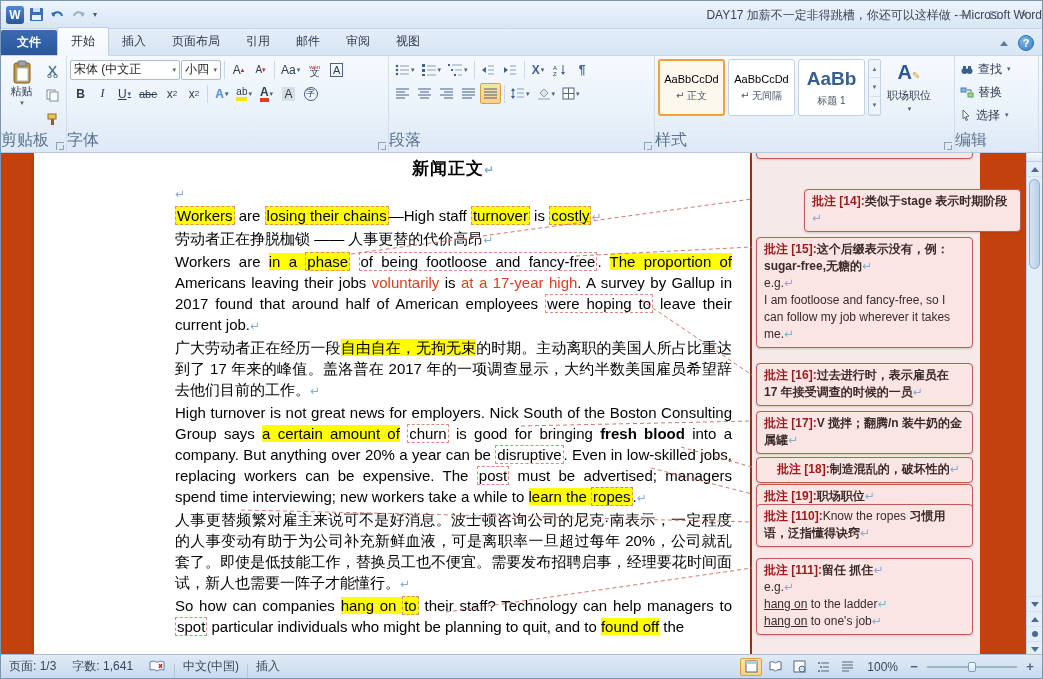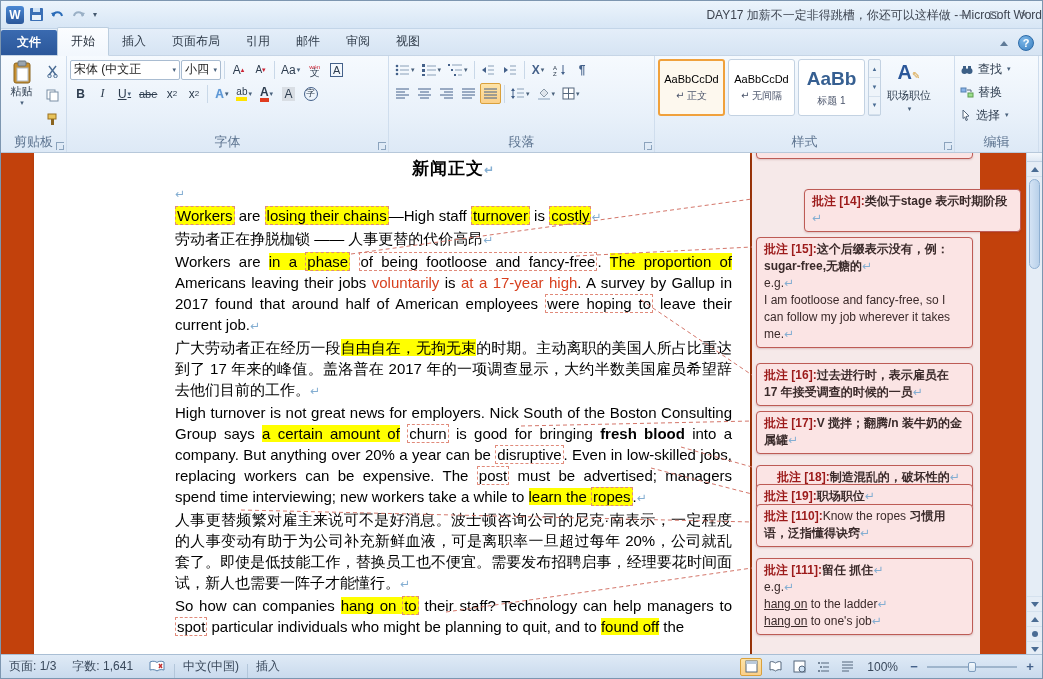--- a/index.html
+++ b/index.html
@@ -22,21 +22,21 @@
   .tab-file{background:linear-gradient(#3a6ab0,#2b579a);color:#fff;font-size:12px;padding:4px 16px;border-radius:2px 2px 0 0;font-weight:bold;margin-left:0}
   .tab{font-size:12px;color:#2f3b49;padding:5px 13px;cursor:default}
   .tab.active{background:linear-gradient(#fbfdff,#f2f7fd);border:1px solid #bccedf;border-bottom:1px solid #f2f7fd;border-radius:2px 2px 0 0;margin-bottom:-1px;color:#1f2835}
   .tabrow-right{position:absolute;right:8px;top:6px;display:flex;gap:10px;align-items:center}
   .caret-up{width:0;height:0;border-left:4px solid transparent;border-right:4px solid transparent;border-bottom:5px solid #5f7a97}
   .help-btn{width:16px;height:16px;border-radius:50%;background:radial-gradient(circle at 35% 30%,#7db8e8,#3a7fc1);color:#fff;font-size:11px;font-weight:bold;display:flex;align-items:center;justify-content:center;border:1px solid #2d6ba8}
 
   
   .ribbon{height:97px;background:linear-gradient(#f6fafe,#e9f1fa 60%,#dde9f6);display:flex;border-bottom:1px solid #b7c8da;position:relative}
   .group{position:relative;border-right:1px solid #cfdded;padding:3px 3px 15px;display:flex;flex-direction:column;gap:3px}
-  .group-label{position:absolute;left:0;right:0;bottom:1px;text-align:center;font-size:13px;color:#5d7490}
+  .group-label{position:absolute;left:0;right:0;bottom:1px;text-align:left;font-size:16px;color:#5d7490}
   .launcher{position:absolute;right:2px;bottom:2px;width:8px;height:8px;border-top:1px solid #8ba3bd;border-left:1px solid #8ba3bd}
   .launcher:after{content:"";position:absolute;right:0;bottom:0;width:4px;height:4px;border-right:1px solid #8ba3bd;border-bottom:1px solid #8ba3bd}
   .rrow{display:flex;align-items:center;gap:1px}
   .rb{height:21px;min-width:21px;display:inline-flex;align-items:center;justify-content:center;font-size:12px;color:#2d3c4e;padding:0 2px;border:1px solid transparent;border-radius:2px}
   .rb.active{background:linear-gradient(#fde3a7,#fbd089);border-color:#d9a03c}
   .dd{font-size:7px;margin-left:1px;color:#49617c}
   .vsep{width:1px;height:18px;background:#c9d8e8;margin:0 2px}
   .combo{height:20px;border:1px solid #a9bcd1;background:#fff;font-size:12px;display:flex;align-items:center;padding:0 3px;color:#222;border-radius:2px}
   .combo .cv{flex:1;overflow:hidden;white-space:nowrap}
   .w110{width:110px}.w40{width:40px}
@@ -491,21 +491,21 @@
         <div class="cline"><span class="cid">批注 [15]:</span><span class="b">这个后缀表示没有，例：</span><span class="b">sugar-free,</span><span class="b">无糖的</span><span class="pm">↵</span></div>
         <div class="cline"><span class="">e.g.</span><span class="pm">↵</span></div>
         <div class="cline"><span class="">I am footloose and fancy-free, so I can follow my job wherever it takes me.</span><span class="pm">↵</span></div>
       </div>
       <div class="comment" style="top: 210px;">
         <div class="cline"><span class="cid">批注 [16]:</span><span class="b">过去进行时，表示雇员在 17 年接受调查的时候的一员</span><span class="pm">↵</span></div>
       </div>
       <div class="comment" style="top: 258px;">
         <div class="cline"><span class="cid">批注 [17]:</span><span class="b">V 搅拌；翻腾/n 装牛奶的金属罐</span><span class="pm">↵</span></div>
       </div>
-      <div class="comment" style="top: 312px; padding-left: 20px;">
+      <div class="comment" style="top: 304px; padding-left: 20px;">
         <div class="cline"><span class="cid">批注 [18]:</span><span class="b">制造混乱的，破坏性的</span><span class="pm">↵</span></div>
       </div>
       <div class="comment" style="top: 331px;">
         <div class="cline"><span class="cid">批注 [19]:</span><span class="b">职场职位</span><span class="pm">↵</span></div>
       </div>
       <div class="comment" style="top: 351px;">
         <div class="cline"><span class="cid">批注 [110]:</span><span class="">Know the ropes </span><span class="b">习惯用语，泛指懂得诀窍</span><span class="pm">↵</span></div>
       </div>
       <div class="comment" style="top: 405px;">
         <div class="cline"><span class="cid">批注 [111]:</span><span class="b">留任 抓住</span><span class="pm">↵</span></div>

